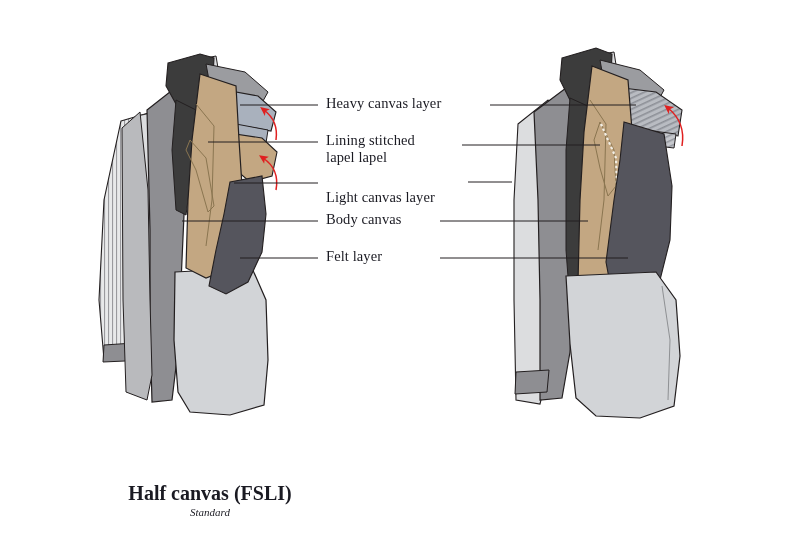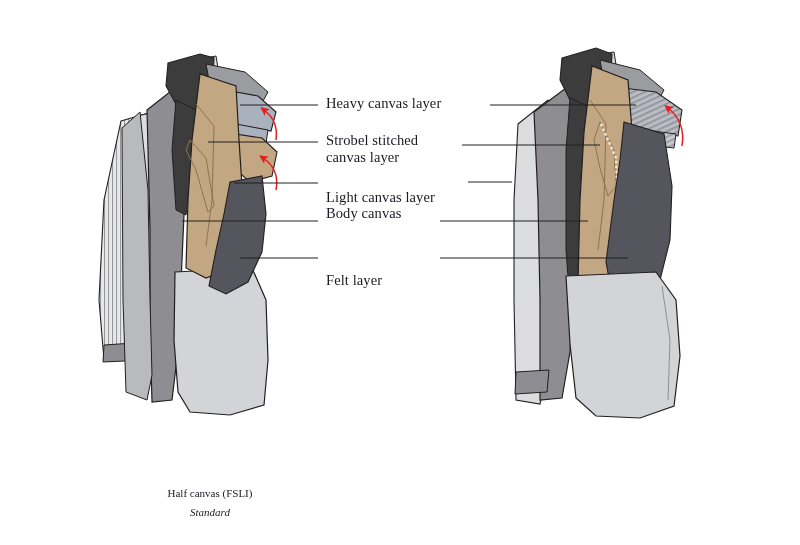--- a/index.html
+++ b/index.html
@@ -19,21 +19,21 @@
     white-space:nowrap;
     letter-spacing:.1px;
     line-height:17px;
   }
   .caption{
     position:absolute;
     text-align:center;
     font-family:"Liberation Serif", serif;
     color:#1a1a22;
   }
-  .caption .c1{font-size:11px;display:block;line-height:19px;}
+  .caption .c1{font-size:20px;display:block;line-height:19px;font-weight:bold;}
   .caption .c2{font-size:11px;font-style:italic;display:block;line-height:18px;}
 </style>
 </head>
 <body>
 
 <div id="stage">
 
   <svg class="art" viewBox="0 0 800 545">
     <defs>
 
@@ -131,33 +131,33 @@
       <line x1="440" y1="221" x2="588" y2="221"></line>
       <line x1="440" y1="258" x2="628" y2="258"></line>
     </g>
   </svg>
 
   <div class="label" style="left:326px;top:95px;">
     <span>Heavy canvas layer</span>
   </div>
 
   <div class="label" style="left:326px;top:132px;">
-    <span>Strobel stitched</span><br>
-    <span>canvas layer</span>
+    <span>Lining stitched</span><br>
+    <span>lapel lapel</span>
   </div>
 
   <div class="label" style="left:326px;top:189px;">
     <span>Light canvas layer</span>
   </div>
 
-  <div class="label" style="left:326px;top:205px;">
+  <div class="label" style="left:326px;top:211px;">
     <span>Body canvas</span>
   </div>
 
-  <div class="label" style="left:326px;top:248px;margin-top:24px;">
+  <div class="label" style="left:326px;top:248px;">
     <span>Felt layer</span>
   </div>
 
   <div class="caption" style="left:60px;top:484px;width:300px;">
     <span class="c1">Half canvas (FSLI)</span>
     <span class="c2">Standard</span>
   </div>
 
 
 </div>

